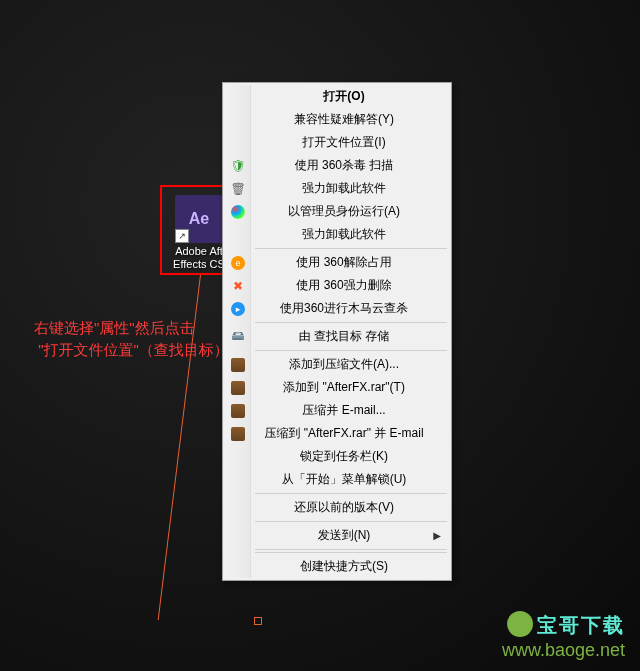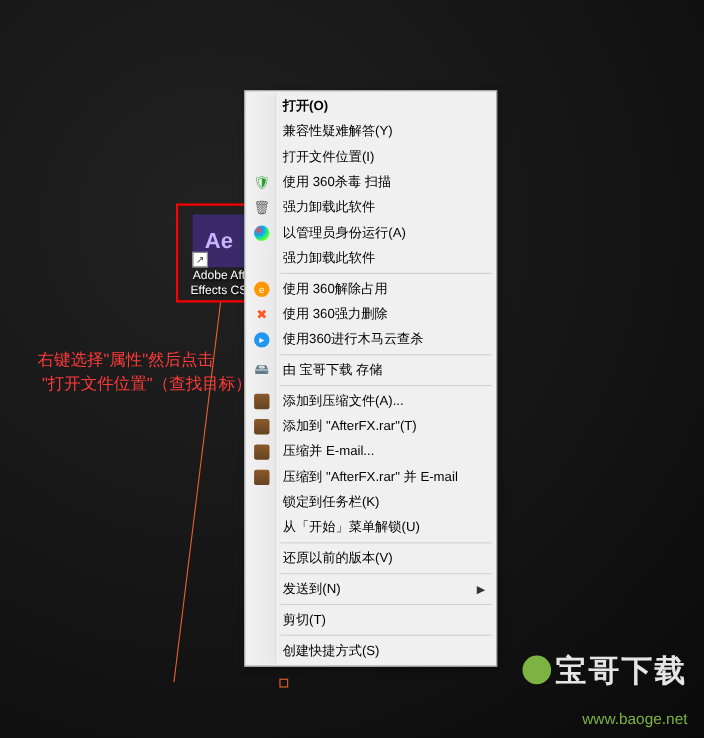--- a/index.html
+++ b/index.html
@@ -27,21 +27,21 @@
     margin: 0 auto 2px;
     display: flex;
     align-items: center;
     justify-content: center;
     position: relative;
     border-radius: 2px;
   }
   .desktop-icon .ae-text {
     color: #c9b3ff;
     font-weight: bold;
-    font-size: 20px;
+    font-size: 16px;
   }
   .desktop-icon .shortcut-arrow {
     position: absolute;
     bottom: 0;
     left: 0;
     width: 14px;
     height: 14px;
     background: #fff;
     border: 1px solid #888;
     display: flex;
@@ -116,20 +116,21 @@
     background: linear-gradient(to right, #f2f2f2, #e8e8e8);
     border-right: 1px solid #ddd;
   }
   .menu-item {
     position: relative;
     padding: 3px 18px 3px 32px;
     cursor: pointer;
     white-space: nowrap;
     display: flex;
     align-items: center;
+    justify-content: center;
   }
   .menu-item.bold .txt { font-weight: bold; }
   .menu-item .arrow {
     position: absolute;
     right: 8px;
     font-size: 10px;
     color: #333;
   }
   .menu-sep {
     height: 1px;
@@ -178,29 +179,28 @@
     background: linear-gradient(#8b5a2b, #654321);
     border-radius: 2px;
   }
   .watermark {
     position: absolute;
     right: 15px;
     bottom: 10px;
     text-align: right;
   }
   .watermark .cn {
-    font-size: 28px;
+    font-size: 20px;
     font-weight: bold;
-    color: #e5e5e5;
+    color: #5eead4;
     letter-spacing: 2px;
   }
   .watermark .url {
-    font-size: 14px;
+    font-size: 18px;
     color: #7cb342;
-    margin-top: 16px;
   }
   .wm-icon {
     display:inline-block;
     width: 26px; height: 26px;
     background: #7cb342;
     border-radius: 50%;
     vertical-align: middle;
     margin-right: 4px;
     position: relative;
     top: -3px;
@@ -269,21 +269,21 @@
     </div>
   <div class="menu-item">
       <span class="mi-icon">
         <span class="ic-cloud">▸</span>
       </span>
       <span class="txt">使用360进行木马云查杀</span>
     </div>
   <div class="menu-sep"></div>
   <div class="menu-item">
       <span class="mi-icon ic-disk">🖴</span>
-      <span class="txt">由 宝哥下载 存储</span>
+      <span class="txt">由 查找目标 存储</span>
     </div>
   <div class="menu-sep"></div>
   <div class="menu-item">
       <span class="mi-icon">
         <span class="ic-rar"></span>
       </span>
       <span class="txt">添加到压缩文件(A)...</span>
     </div>
   <div class="menu-item">
       <span class="mi-icon">
@@ -312,23 +312,20 @@
   <div class="menu-sep"></div>
   <div class="menu-item">
       <span class="txt">还原以前的版本(V)</span>
     </div>
   <div class="menu-sep"></div>
   <div class="menu-item">
       <span class="txt">发送到(N)</span>
       <span class="arrow">▶</span>
     </div>
   <div class="menu-sep"></div>
-  <div class="menu-item">
-      <span class="txt">剪切(T)</span>
-    </div>
   <div class="menu-sep"></div>
   <div class="menu-item">
       <span class="txt">创建快捷方式(S)</span>
     </div>
 </div>
 
 <div class="watermark">
   <div class="cn"><span class="wm-icon"></span><span>宝哥下载</span></div>
   <div class="url">www.baoge.net</div>
 </div>

